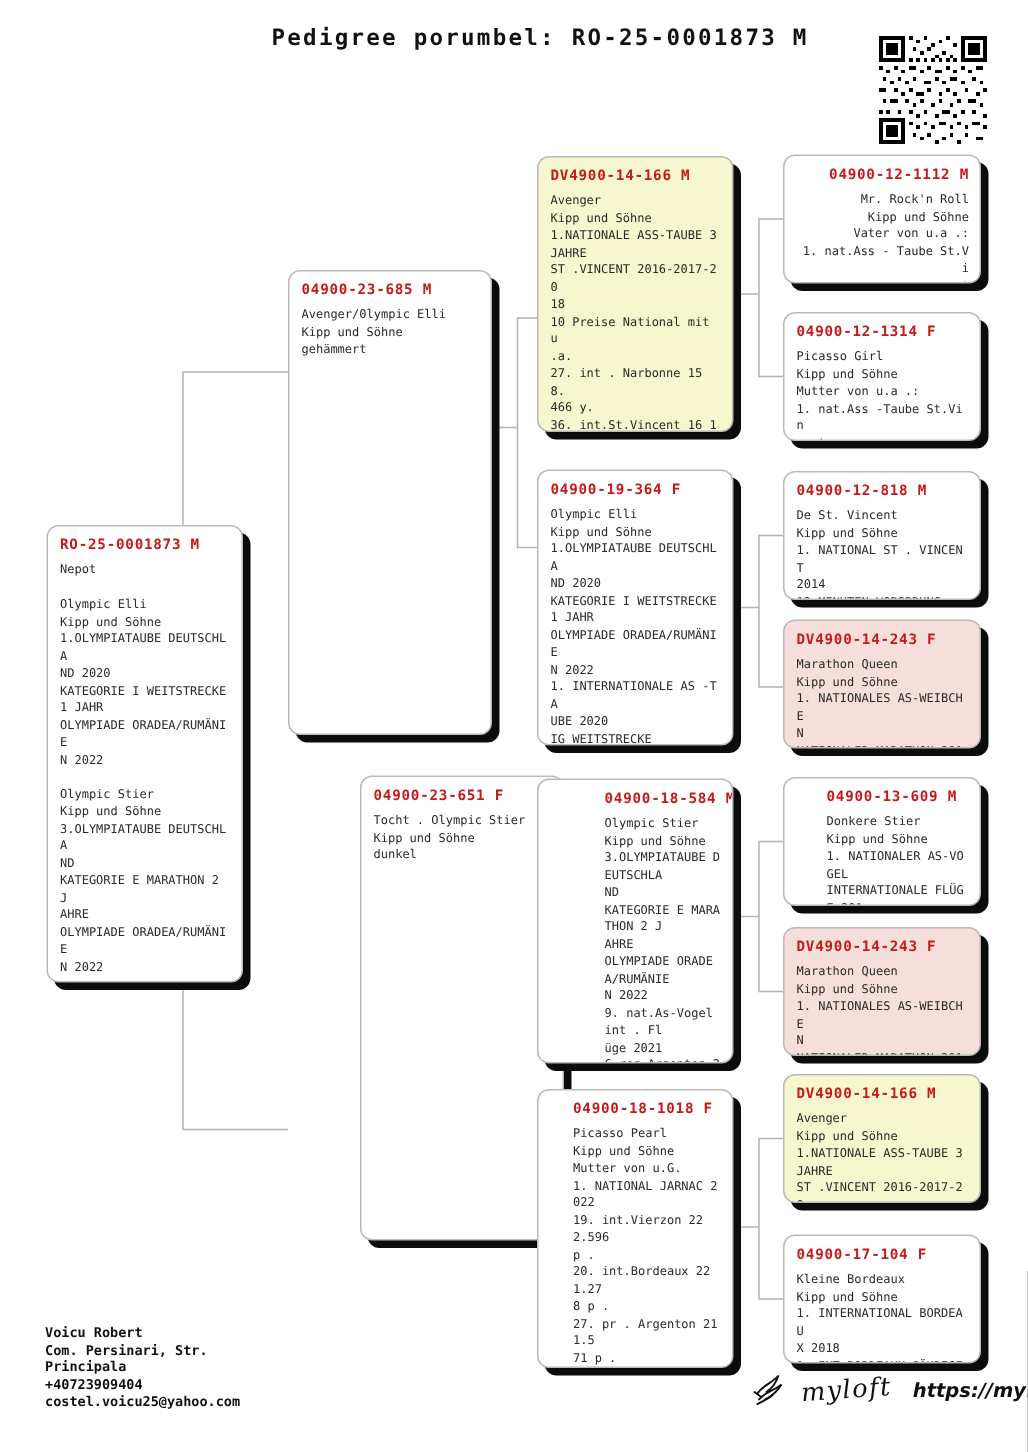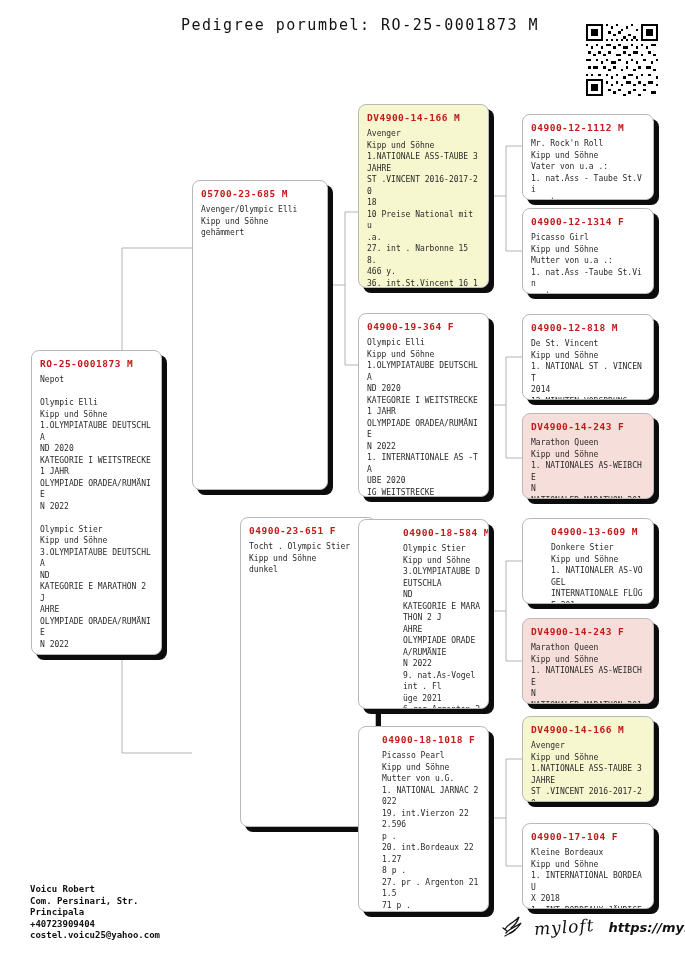--- a/index.html
+++ b/index.html
@@ -7,21 +7,21 @@
   .page{
     position:relative;
     width:685px;height:968px;
     background:#ffffff;
     margin:0 auto;
     overflow:hidden;
     font-family:"DejaVu Sans Mono", monospace;
   }
   .page-title{
     position:absolute;left:181px;top:16px;
-    font-size:15px;font-weight:normal;letter-spacing:1.5px;
+    font-size:15px;font-weight:bold;letter-spacing:1.5px;
     color:#111;white-space:nowrap;
   }
   .qr{position:absolute;left:586px;top:24px;width:72px;height:72px;}
   svg.connectors{position:absolute;left:0;top:0;z-index:0;}
   .pbox{
     position:absolute;z-index:1;
     background:#fff;
     border:1px solid #b9b9b9;
     border-radius:8px;
     box-shadow:5px 5px 0 #0c0c0c;
@@ -37,21 +37,21 @@
     font-size:8px;line-height:11.5px;color:#2a2a2a;
     white-space:pre-line;word-break:break-all;
   }
   .g1 {left:31px; top:350px;width:131px;height:305px;}
   .g2a{left:192px;top:180px;width:136px;height:310px;}
   .g2b{left:192px;top:517px;width:136px;height:310px;margin-left:48px;}
   .g3a{left:358px;top:104px;width:131px;height:184px;}
   .g3b{left:358px;top:313px;width:131px;height:184px;}
   .g3c{left:358px;top:519px;width:131px;height:190px;padding-left:44px;}
   .g3d{left:358px;top:726px;width:131px;height:186px;padding-left:23px;}
-  .g4a{left:522px;top:114px;width:132px;height:86px;}
+  .g4a{left:522px;top:103px;width:132px;height:86px;text-align:right;}
   .g4b{left:522px;top:208px;width:132px;height:86px;}
   .g4c{left:522px;top:314px;width:132px;height:86px;}
   .g4d{left:522px;top:413px;width:132px;height:86px;}
   .g4e{left:522px;top:518px;width:132px;height:86px;padding-left:28px;}
   .g4f{left:522px;top:618px;width:132px;height:86px;}
   .g4g{left:522px;top:716px;width:132px;height:86px;}
   .g4h{left:522px;top:823px;width:132px;height:86px;}
   .footer-contact{
     position:absolute;left:30px;top:884px;
     font-size:9px;line-height:11.5px;font-weight:bold;color:#111;
@@ -141,21 +141,21 @@
 Kipp und Söhne
 3.OLYMPIATAUBE DEUTSCHLA
 ND
 KATEGORIE E MARATHON 2 J
 AHRE
 OLYMPIADE ORADEA/RUMÄNIE
 N 2022</div>
   </div>
 
   <div class="pbox g2a">
-    <div class="ring">05700-23-685 M</div>
+    <div class="ring">04900-23-685 M</div>
     <div class="body">Avenger/0lympic Elli
 Kipp und Söhne
 gehämmert</div>
   </div>
 
   <div class="pbox g2b">
     <div class="ring">04900-23-651 F</div>
     <div class="body">Tocht . Olympic Stier
 Kipp und Söhne
 dunkel</div>

